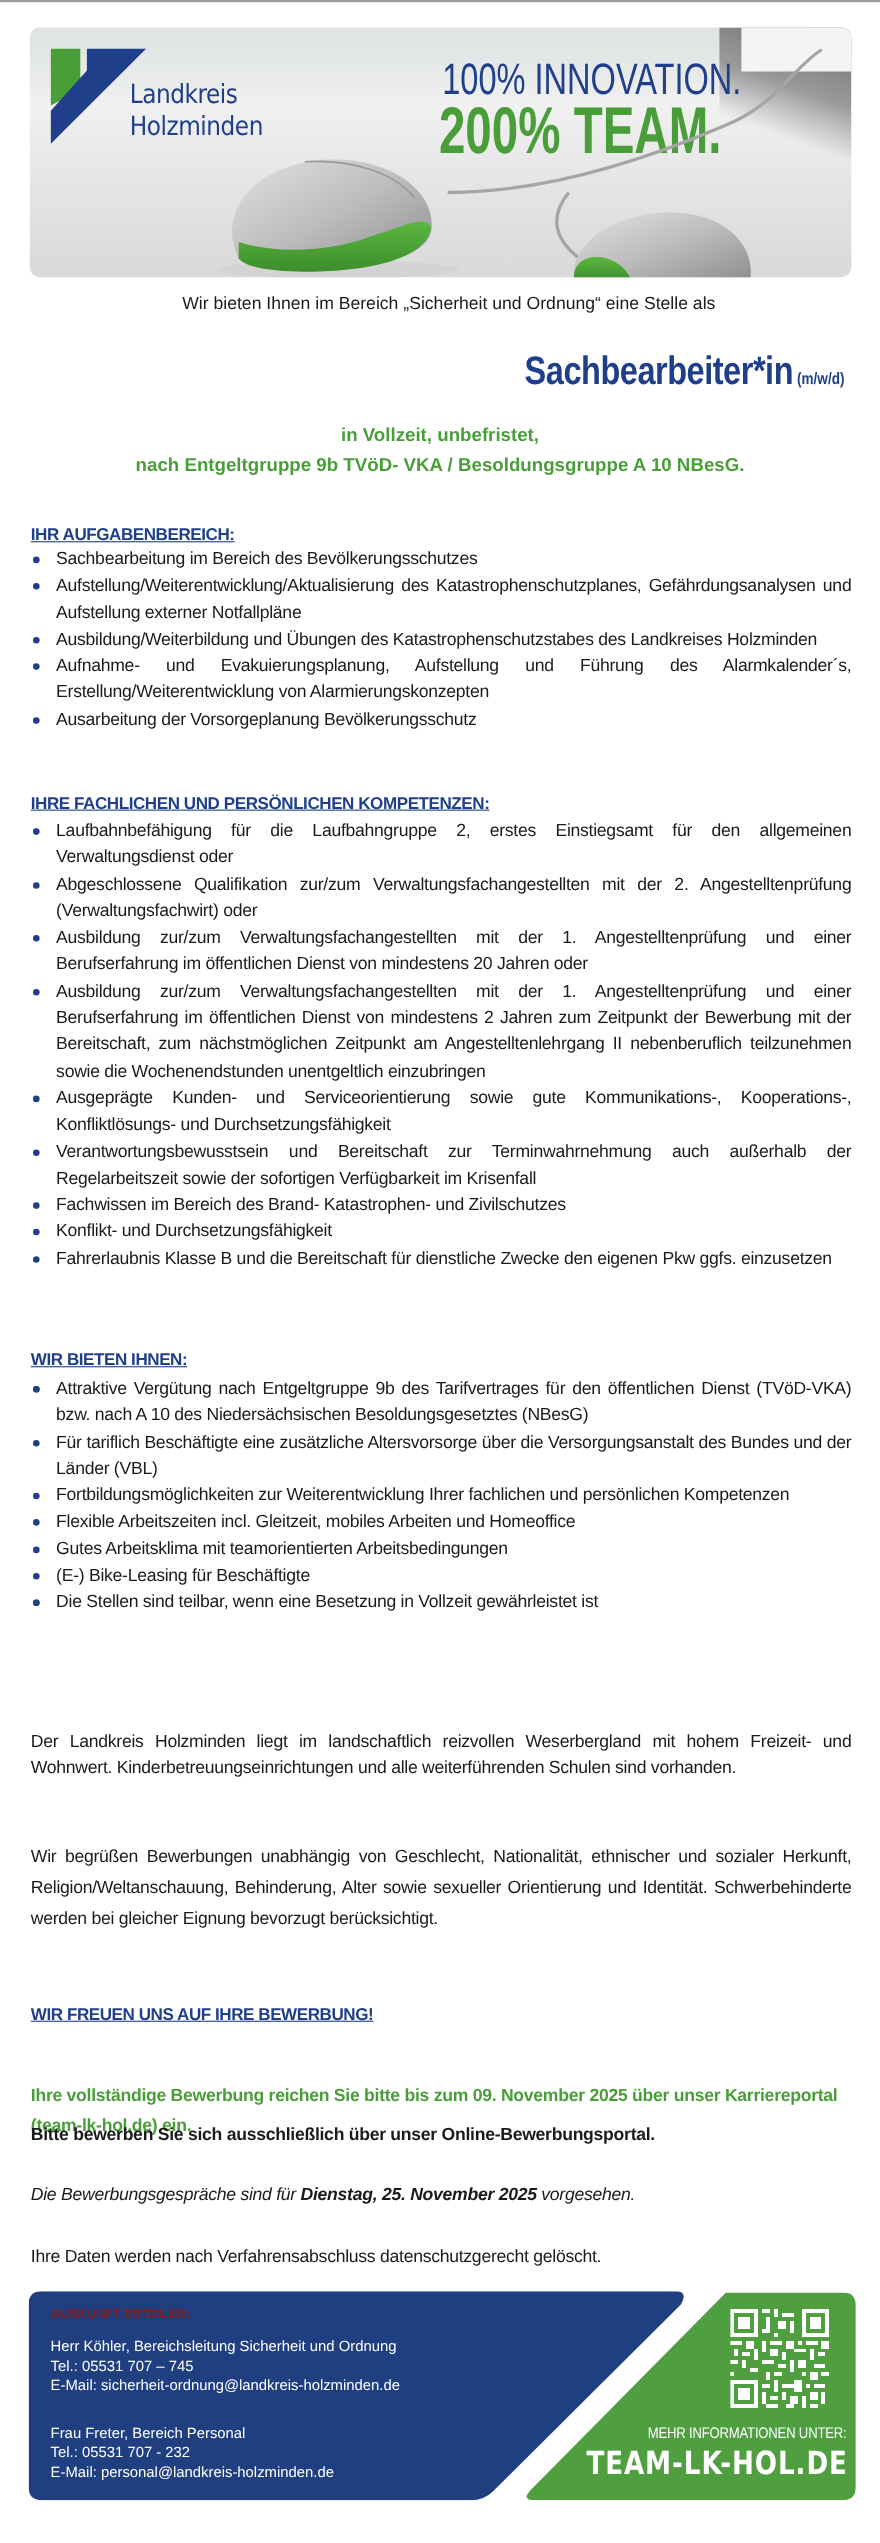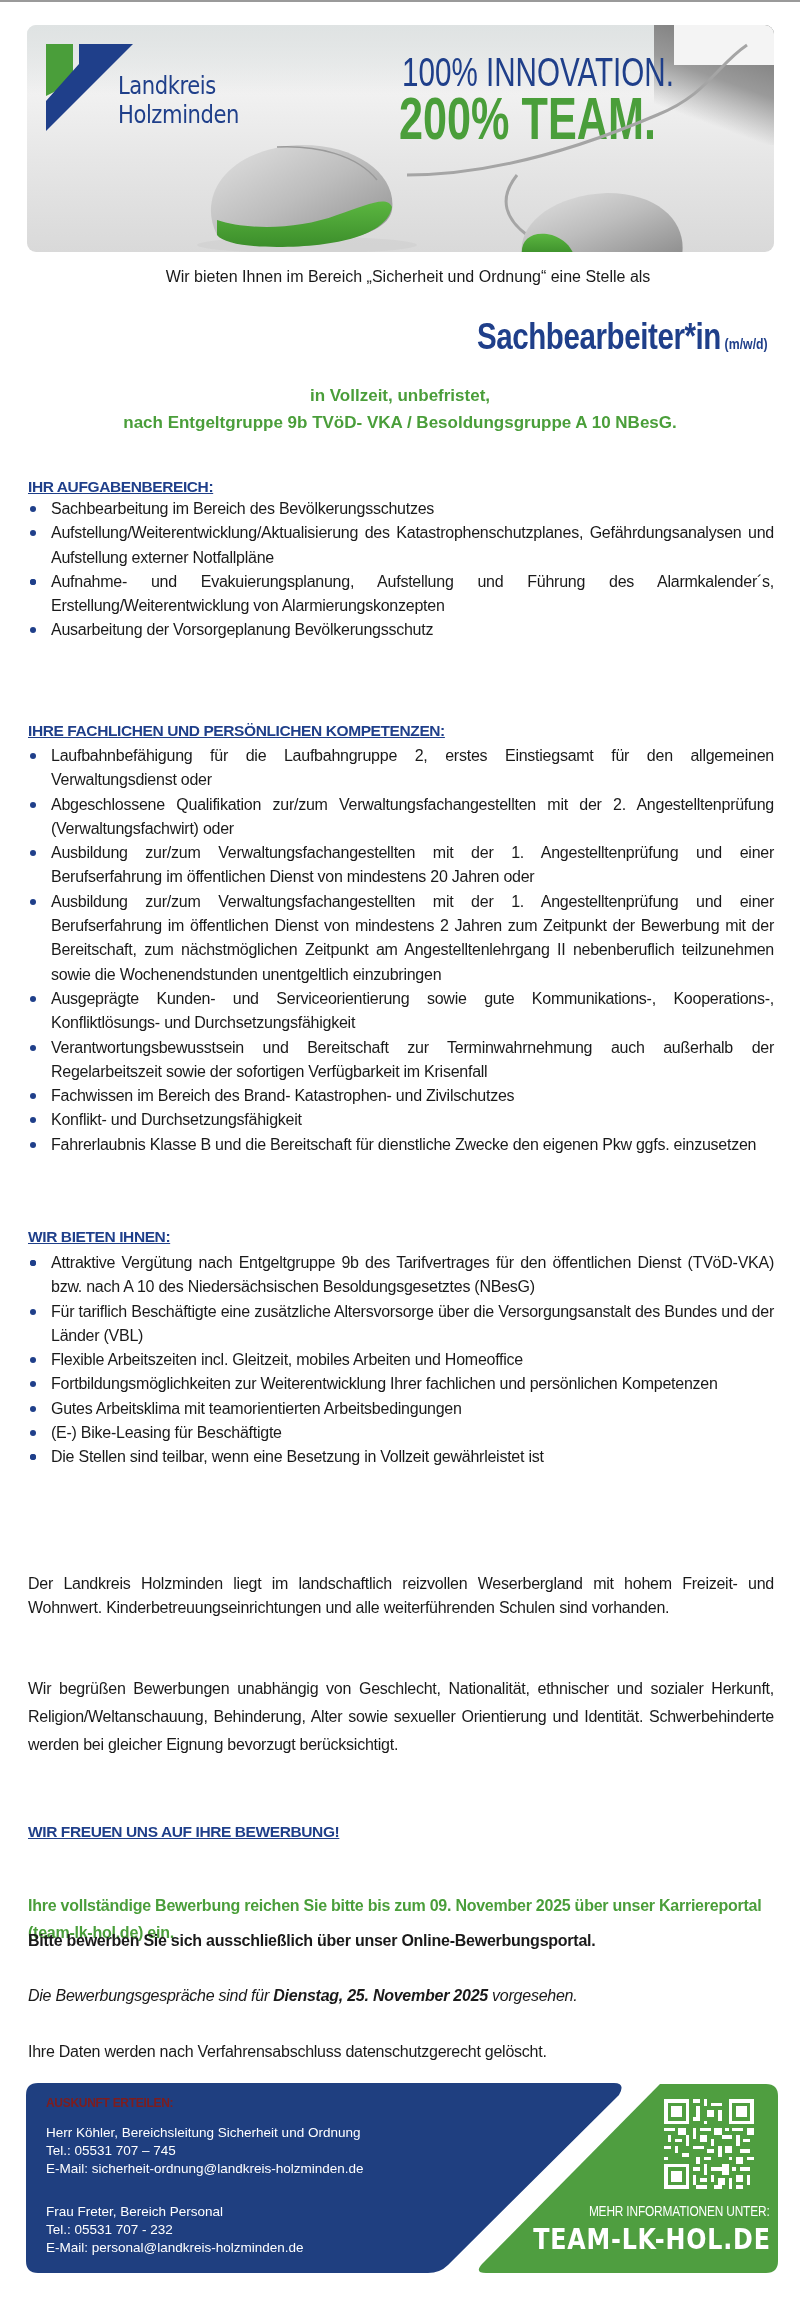--- a/index.html
+++ b/index.html
@@ -108,21 +108,21 @@
     <span class="sub">(m/w/d)</span>
   </span>
 </div>
 <div class="subtitle" style="top:386px;">in Vollzeit, unbefristet,</div>
 <div class="subtitle" style="top:413px;">nach Entgeltgruppe 9b TVöD- VKA / Besoldungsgruppe A 10 NBesG.</div>
 
 <div class="sec-head" style="top:478px;">IHR AUFGABENBEREICH:</div>
 <ul class="list" style="top:497px;">
   <li><span class="bullet"></span><span>Sachbearbeitung im Bereich des Bevölkerungsschutzes</span></li>
   <li><span class="bullet"></span><span>Aufstellung/Weiterentwicklung/Aktualisierung des Katastrophenschutzplanes, Gefährdungsanalysen und Aufstellung externer Notfallpläne</span></li>
-  <li><span class="bullet"></span></li>
+  <li><span class="bullet"></span><span>Ausbildung/Weiterbildung und Übungen des Katastrophenschutzstabes des Landkreises Holzminden</span></li>
   <li><span class="bullet"></span><span>Aufnahme- und Evakuierungsplanung, Aufstellung und Führung des Alarmkalender´s, Erstellung/Weiterentwicklung von Alarmierungskonzepten</span></li>
   <li><span class="bullet"></span><span>Ausarbeitung der Vorsorgeplanung Bevölkerungsschutz</span></li>
 </ul>
 
 <div class="sec-head" style="top:722px;">IHRE FACHLICHEN UND PERSÖNLICHEN KOMPETENZEN:</div>
 <ul class="list" style="top:744px;">
   <li><span class="bullet"></span><span>Laufbahnbefähigung für die Laufbahngruppe 2, erstes Einstiegsamt für den allgemeinen Verwaltungsdienst oder</span></li>
   <li><span class="bullet"></span><span>Abgeschlossene Qualifikation zur/zum Verwaltungsfachangestellten mit der 2. Angestelltenprüfung (Verwaltungsfachwirt) oder</span></li>
   <li><span class="bullet"></span><span>Ausbildung zur/zum Verwaltungsfachangestellten mit der 1. Angestelltenprüfung und einer Berufserfahrung im öffentlichen Dienst von mindestens 20 Jahren oder</span></li>
   <li><span class="bullet"></span><span>Ausbildung zur/zum Verwaltungsfachangestellten mit der 1. Angestelltenprüfung und einer Berufserfahrung im öffentlichen Dienst von mindestens 2 Jahren zum Zeitpunkt der Bewerbung mit der Bereitschaft, zum nächstmöglichen Zeitpunkt am Angestelltenlehrgang II nebenberuflich teilzunehmen sowie die Wochenendstunden unentgeltlich einzubringen</span></li>
@@ -131,22 +131,22 @@
   <li><span class="bullet"></span><span>Fachwissen im Bereich des Brand- Katastrophen- und Zivilschutzes</span></li>
   <li><span class="bullet"></span><span>Konflikt- und Durchsetzungsfähigkeit</span></li>
   <li><span class="bullet"></span><span>Fahrerlaubnis Klasse B und die Bereitschaft für dienstliche Zwecke den eigenen Pkw ggfs. einzusetzen</span></li>
 </ul>
 
 <div class="sec-head" style="top:1228px;">WIR BIETEN IHNEN:</div>
 <ul class="list" style="top:1251px;">
   <li><span class="bullet"></span></li>
   <li><span class="bullet"></span><span>Attraktive Vergütung nach Entgeltgruppe 9b des Tarifvertrages für den öffentlichen Dienst (TVöD-VKA) bzw. nach A 10 des Niedersächsischen Besoldungsgesetztes (NBesG)</span></li>
   <li><span class="bullet"></span><span>Für tariflich Beschäftigte eine zusätzliche Altersvorsorge über die Versorgungsanstalt des Bundes und der Länder (VBL)</span></li>
+  <li><span class="bullet"></span><span>Fortbildungsmöglichkeiten zur Weiterentwicklung Ihrer fachlichen und persönlichen Kompetenzen</span></li>
   <li><span class="bullet"></span><span>Flexible Arbeitszeiten incl. Gleitzeit, mobiles Arbeiten und Homeoffice</span></li>
-  <li><span class="bullet"></span><span>Fortbildungsmöglichkeiten zur Weiterentwicklung Ihrer fachlichen und persönlichen Kompetenzen</span></li>
   <li><span class="bullet"></span><span>Gutes Arbeitsklima mit teamorientierten Arbeitsbedingungen</span></li>
   <li><span class="bullet"></span><span>(E-) Bike-Leasing für Beschäftigte</span></li>
   <li><span class="bullet"></span></li>
   <li><span class="bullet"></span><span>Die Stellen sind teilbar, wenn eine Besetzung in Vollzeit gewährleistet ist</span></li>
 </ul>
 
 <div class="para" style="top:1572px; line-height:24px;">Der Landkreis Holzminden liegt im landschaftlich reizvollen Weserbergland mit hohem Freizeit- und Wohnwert. Kinderbetreuungseinrichtungen und alle weiterführenden Schulen sind vorhanden.</div>
 <div class="para" style="top:1675px; line-height:28px;">Wir begrüßen Bewerbungen unabhängig von Geschlecht, Nationalität, ethnischer und sozialer Herkunft, Religion/Weltanschauung, Behinderung, Alter sowie sexueller Orientierung und Identität. Schwerbehinderte werden bei gleicher Eignung bevorzugt berücksichtigt.</div>
 
 <div class="sec-head" style="top:1823px;">WIR FREUEN UNS AUF IHRE BEWERBUNG!</div>

